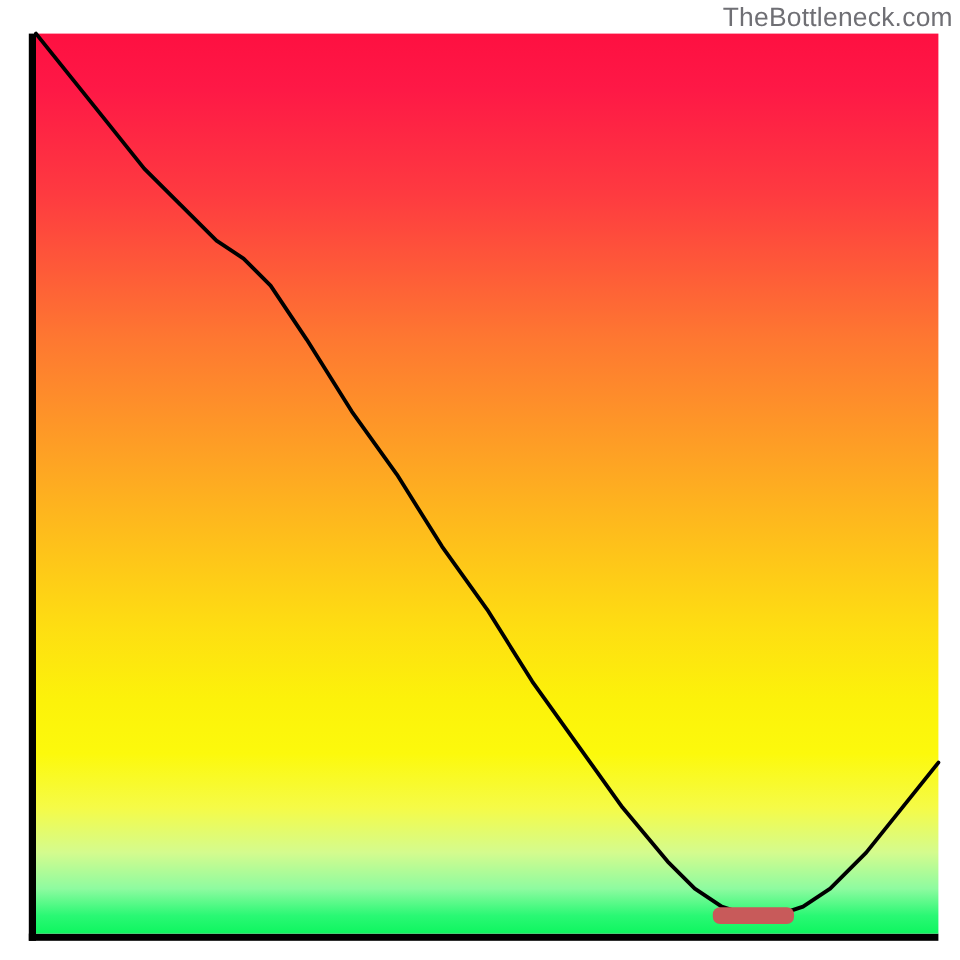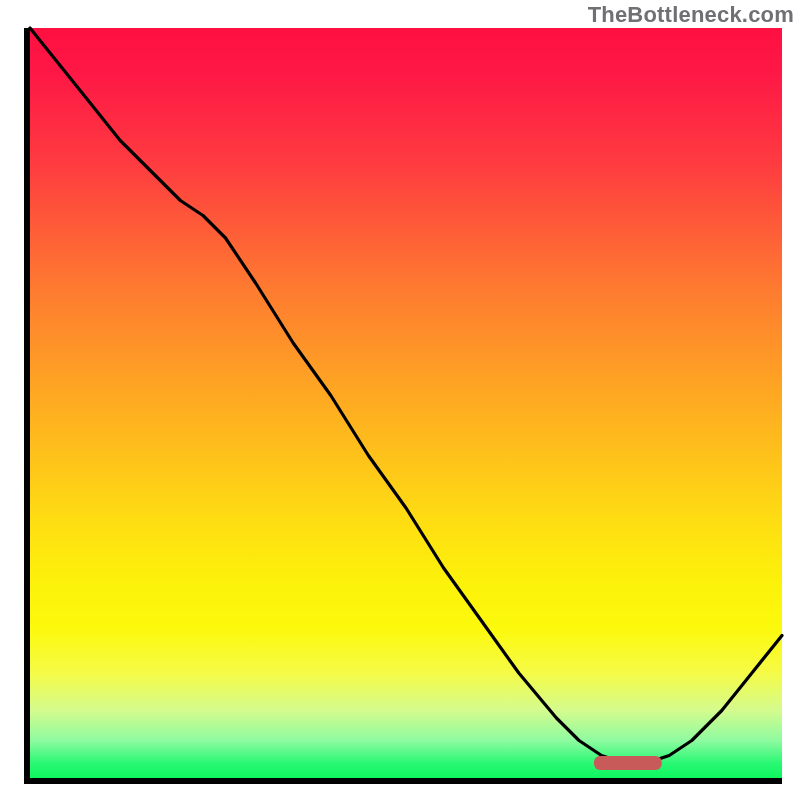--- a/index.html
+++ b/index.html
@@ -13,21 +13,21 @@
   .container {
     position: relative;
     width: 800px;
     height: 800px;
   }
   .watermark {
     position: absolute;
     top: 2px;
     right: 6px;
     font-size: 22px;
-    font-weight: 700;
+    font-weight: 400;
     color: #6f6f74;
     letter-spacing: 0.2px;
     z-index: 10;
     text-align: center;
   }
   .frame {
     position: absolute;
     left: 18px;
     top: 28px;
     width: 764px;

